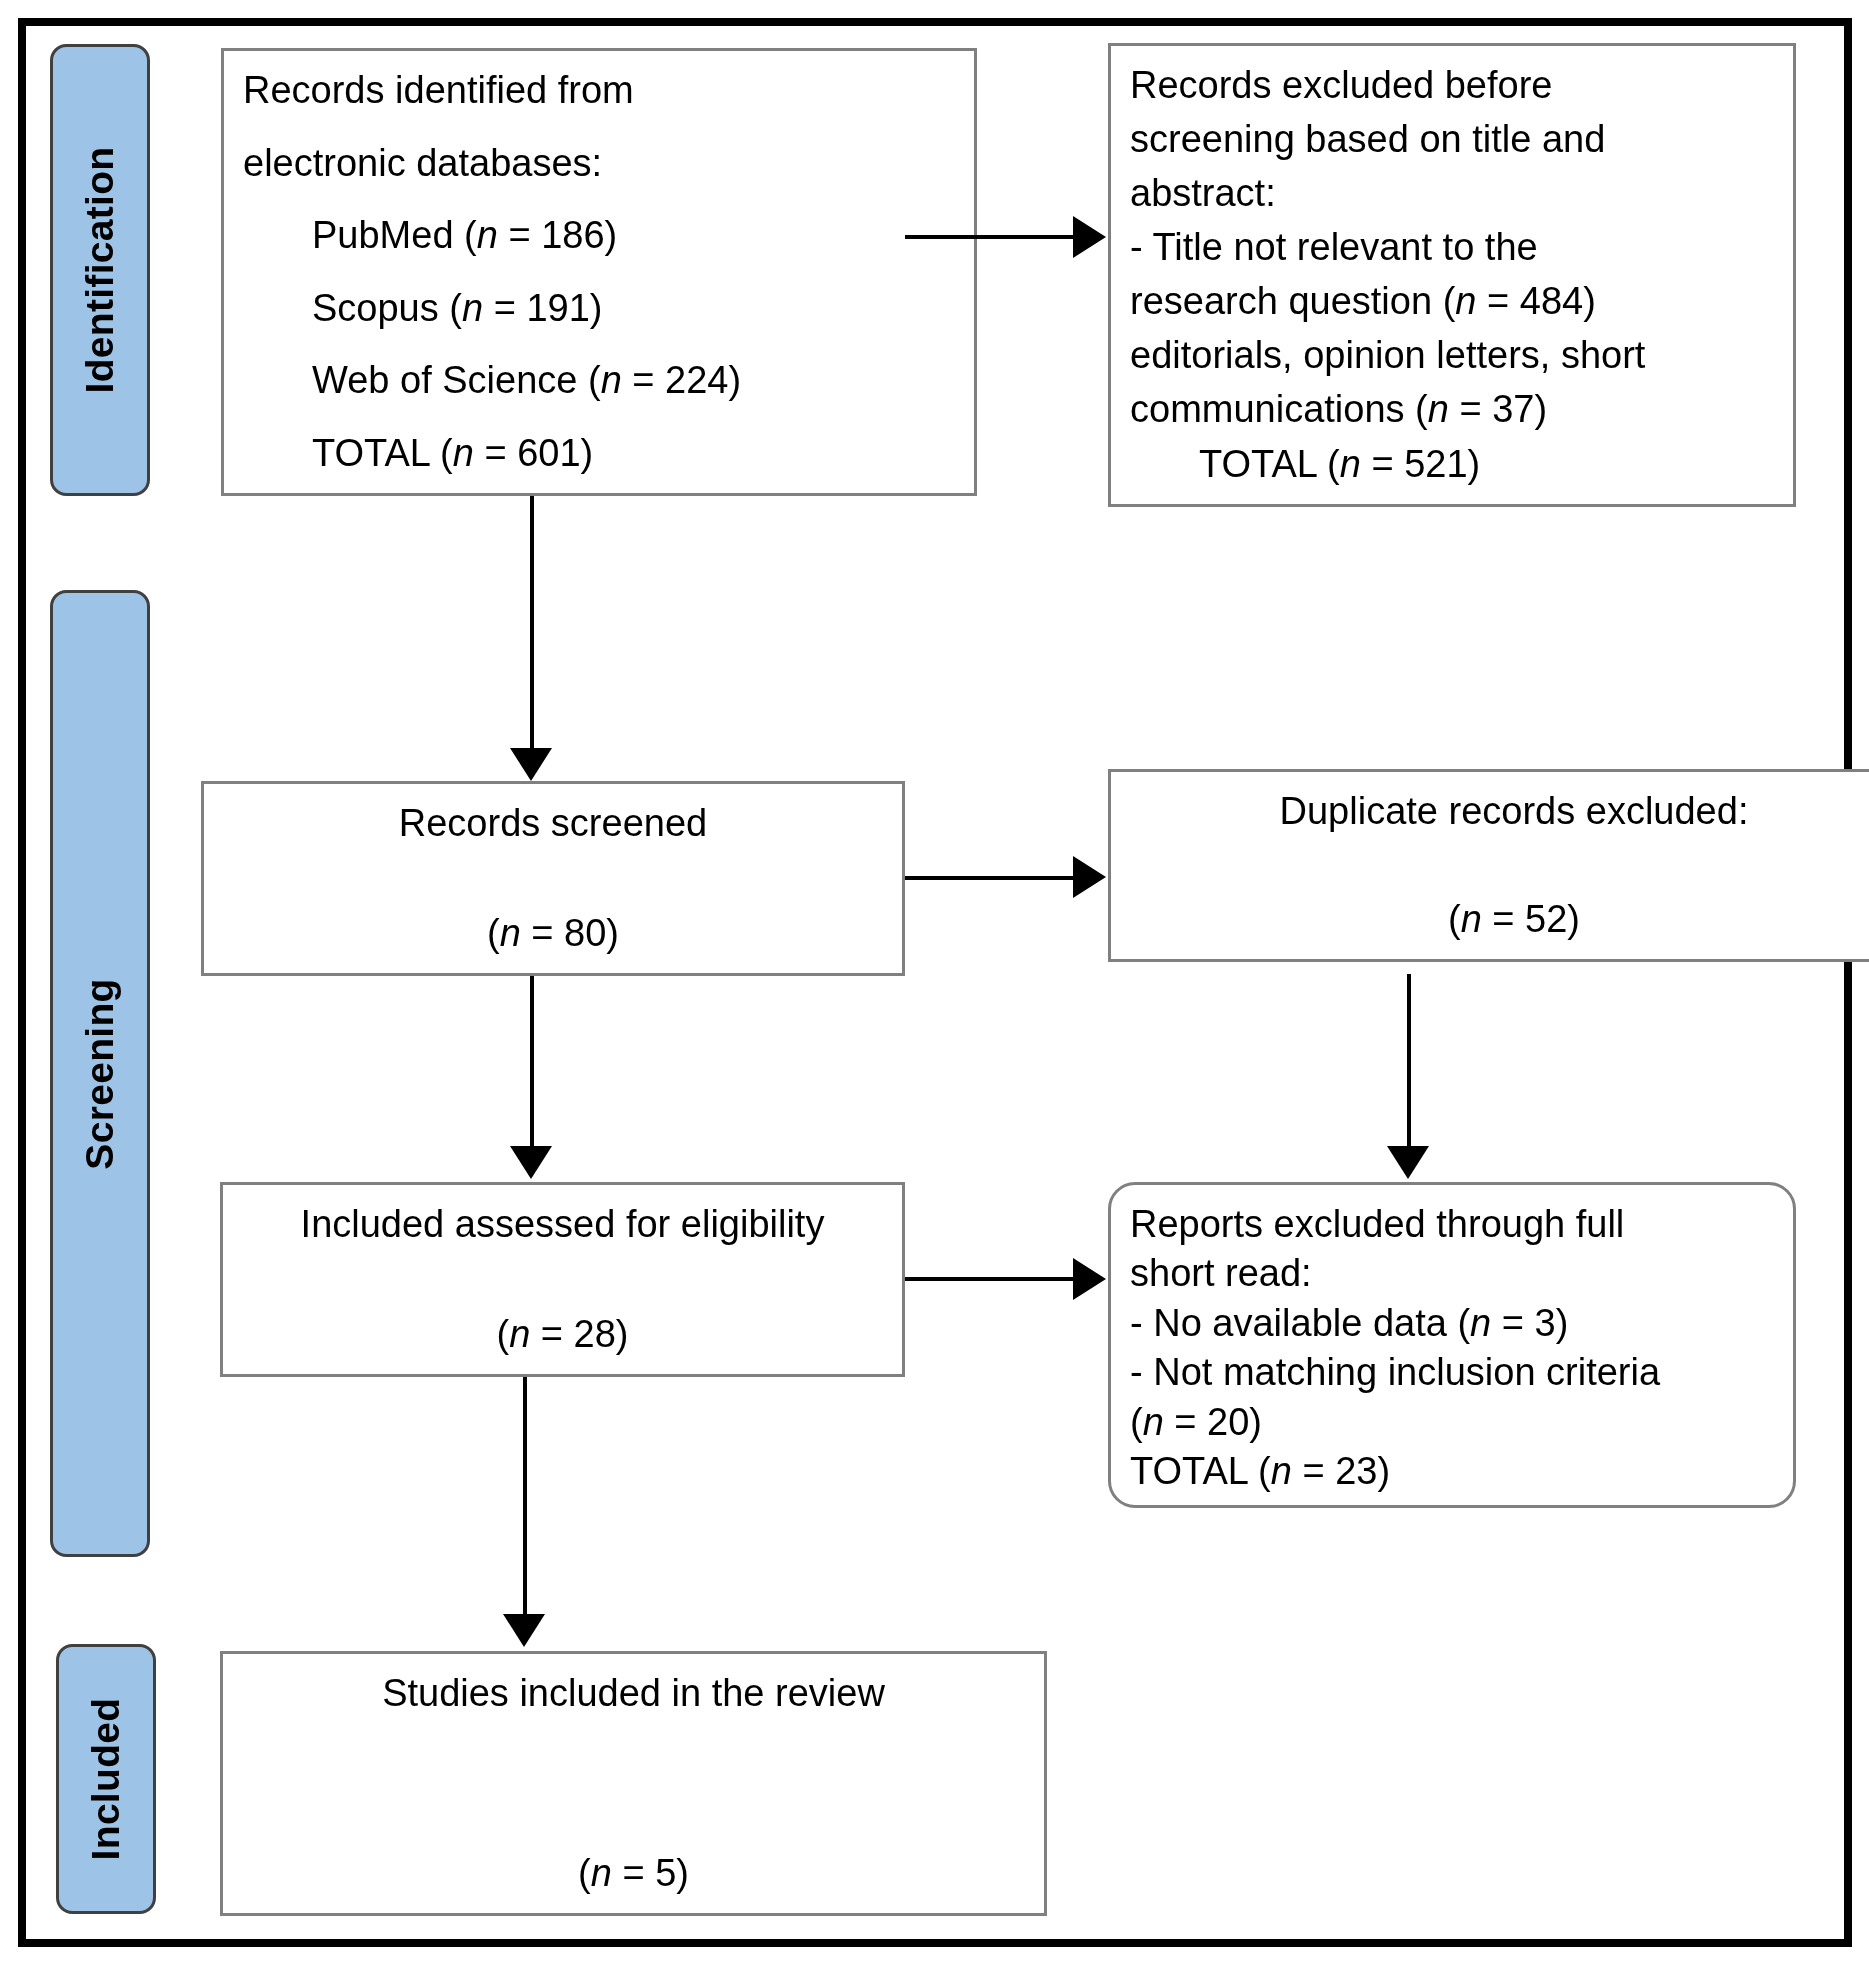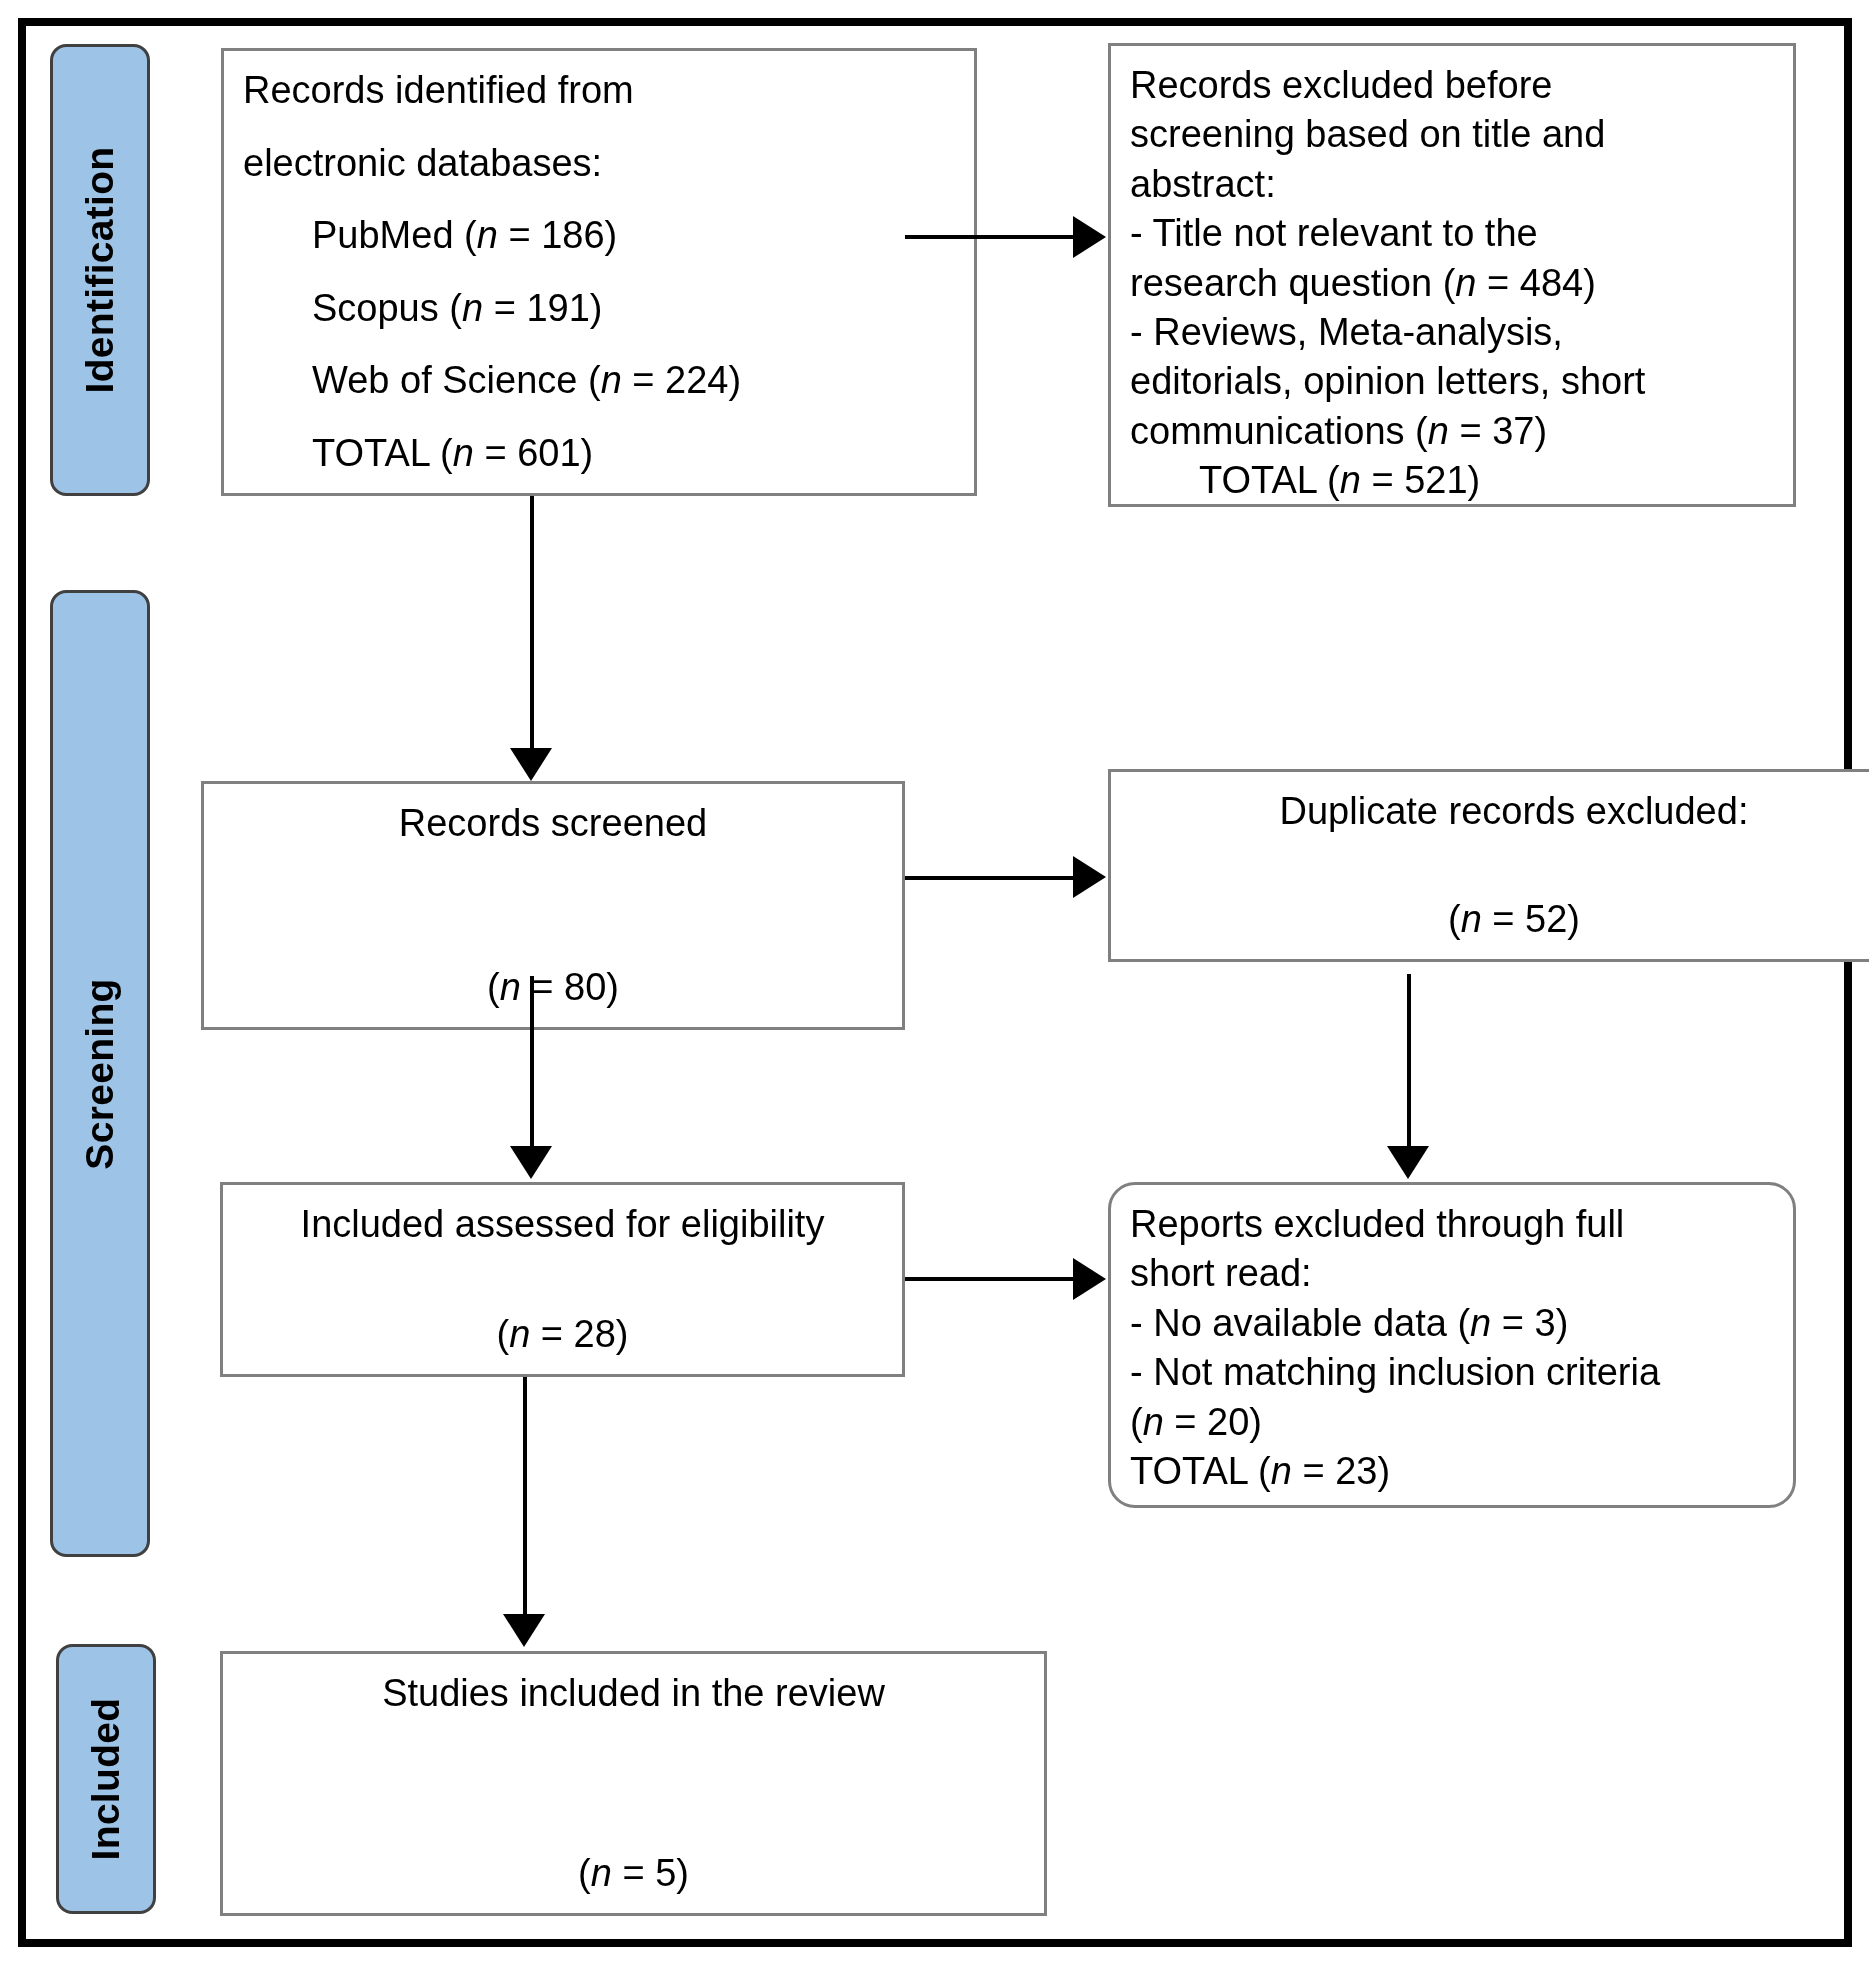--- a/index.html
+++ b/index.html
@@ -71,21 +71,21 @@
   }
   .box.center-text { text-align: center; align-items: center; }
   .box.left-text   { text-align: left;   align-items: flex-start; }
 
   .box p { margin: 0; }
   .box .indent { padding-left: 69px; }
   .box em { font-style: italic; }
 
   #box-identified      { left: 221px;  top: 48px;   width: 756px; height: 448px; }
   #box-excluded-pre    { left: 1108px; top: 43px;   width: 688px; height: 464px; }
-  #box-screened        { left: 201px;  top: 781px; width: 704px; height: 249px; }
+  #box-screened        { left: 201px;  top: 781px; width: 704px; height: 195px; }
   #box-duplicates      { left: 1108px; top: 769px; width: 812px; height: 193px; }
   #box-eligibility     { left: 220px;  top: 1182px; width: 685px; height: 195px; }
   #box-reports-excl    { left: 1108px; top: 1182px; width: 688px; height: 326px; border-radius: 27px; }
   #box-included        { left: 220px;  top: 1651px; width: 827px; height: 265px; }
 
   
   .v-line {
     position: absolute;
     width: 3.8px;
     background: #000000;
@@ -162,21 +162,20 @@
       <p class="indent">Web of Science (<em>n</em> = 224)</p>
       <p class="indent">TOTAL (<em>n</em> = 601)</p>
     </div>
 
   <div class="box left-text" id="box-excluded-pre">
       <p>Records excluded before</p>
       <p>screening based on title and</p>
       <p>abstract:</p>
       <p>- Title not relevant to the</p>
       <p>research question (<em>n</em> = 484)</p>
-      <p>- Reviews, Meta-analysis,</p>
       <p>editorials, opinion letters, short</p>
       <p>communications (<em>n</em> = 37)</p>
       <p class="indent">TOTAL (<em>n</em> = 521)</p>
     </div>
 
   <div class="box center-text" id="box-screened">
       <p>Records screened</p>
       <p>(<em>n</em> = 80)</p>
     </div>
 

